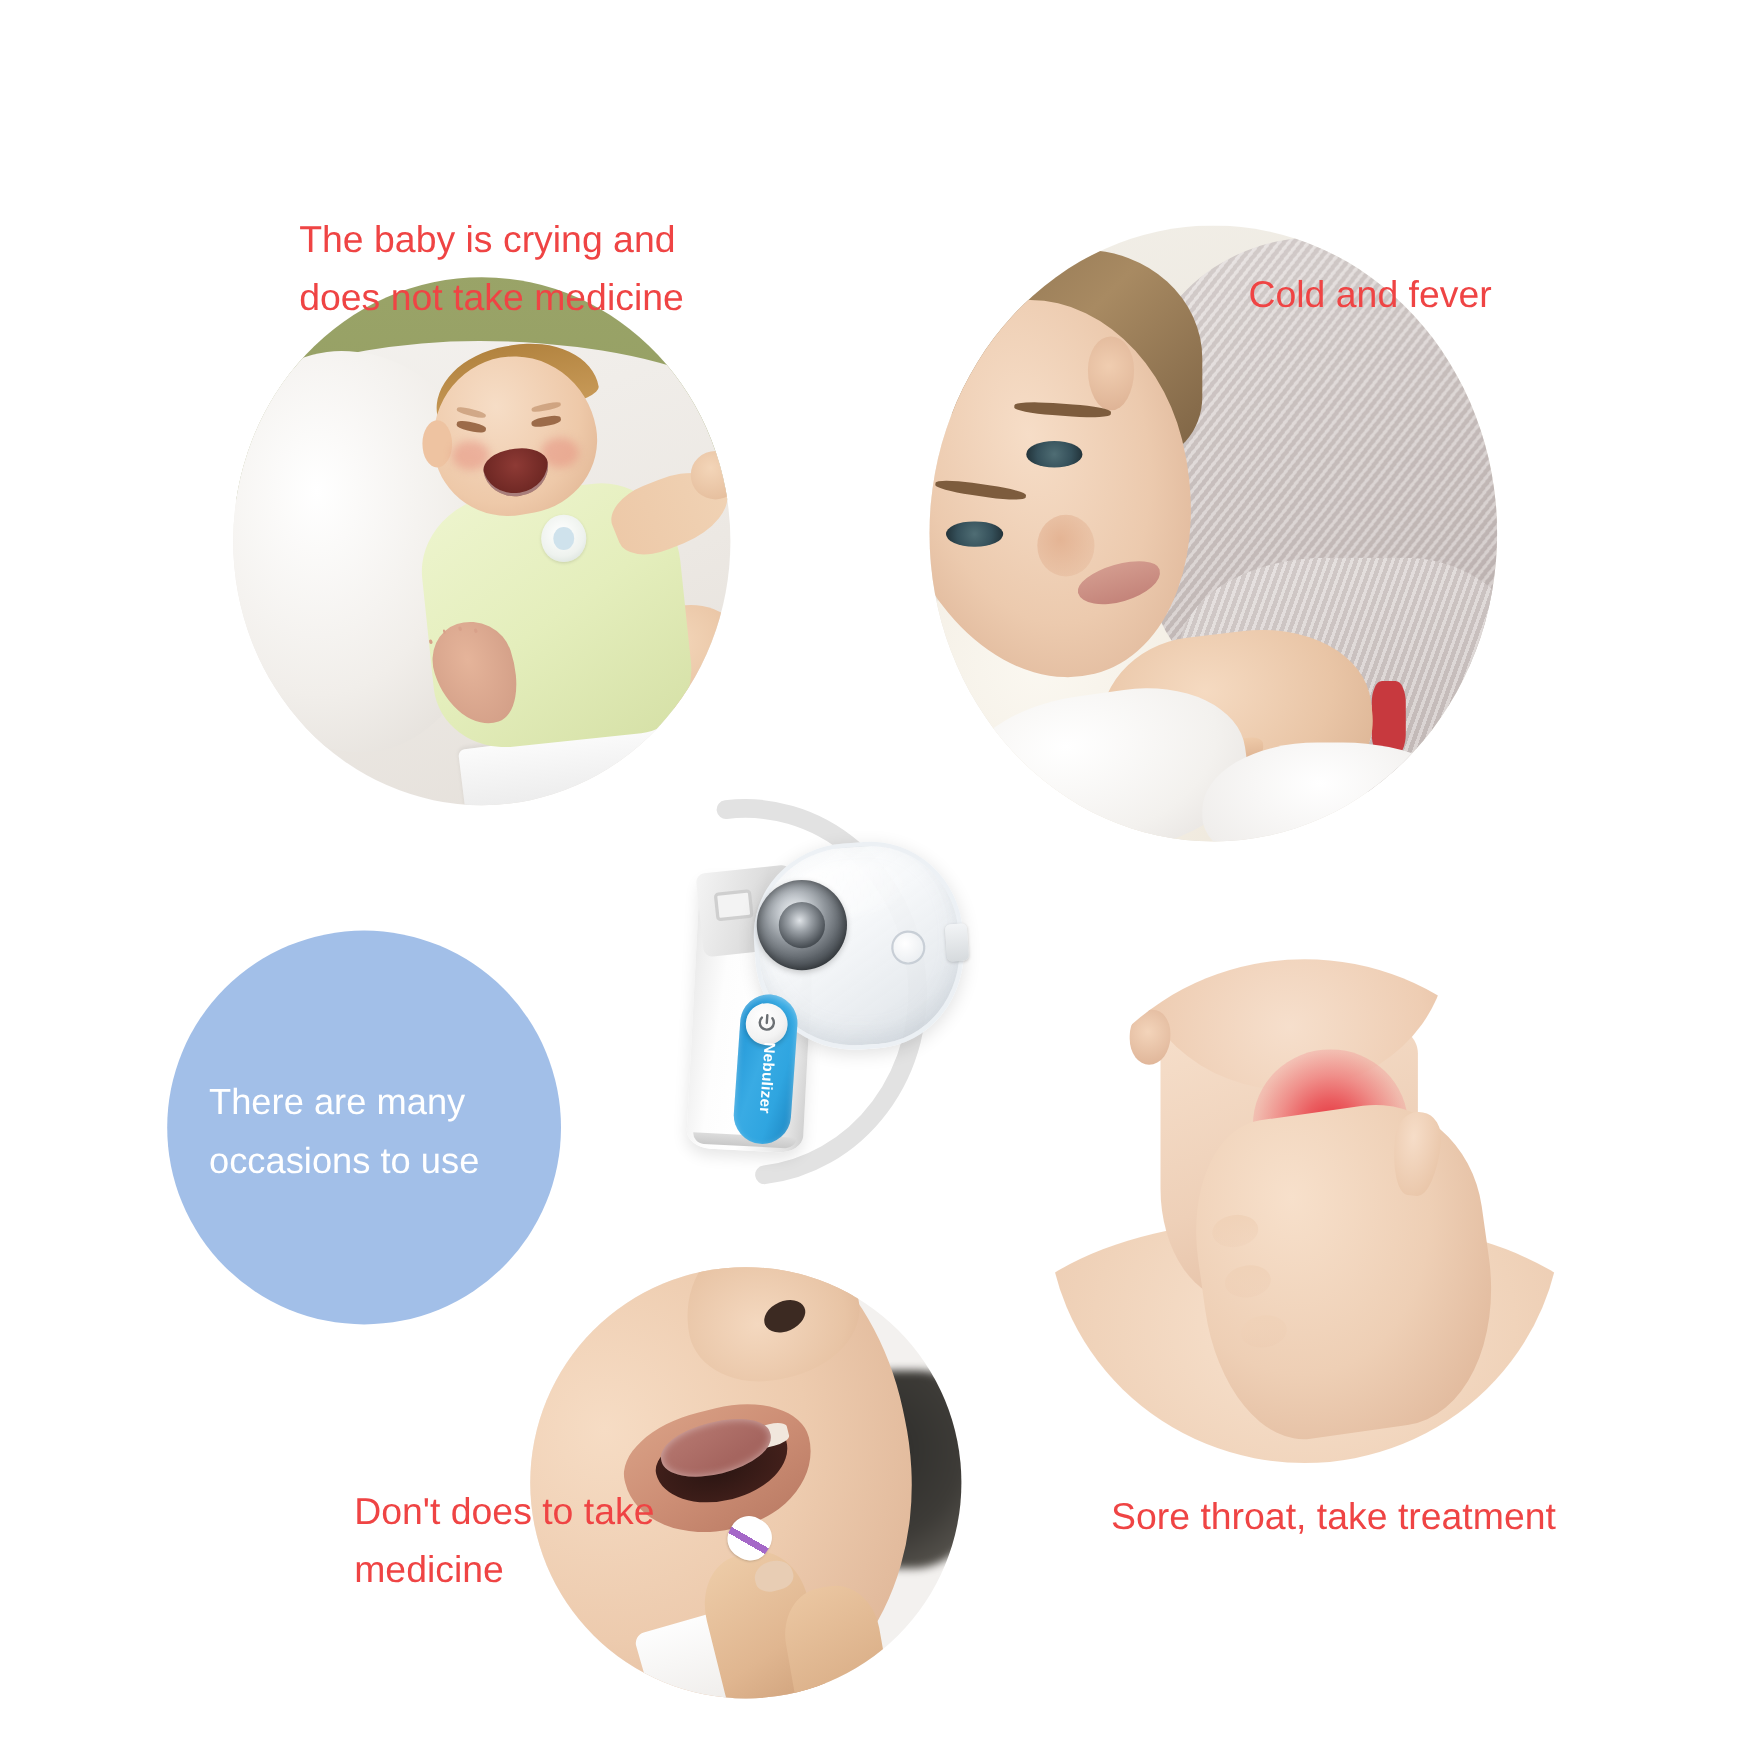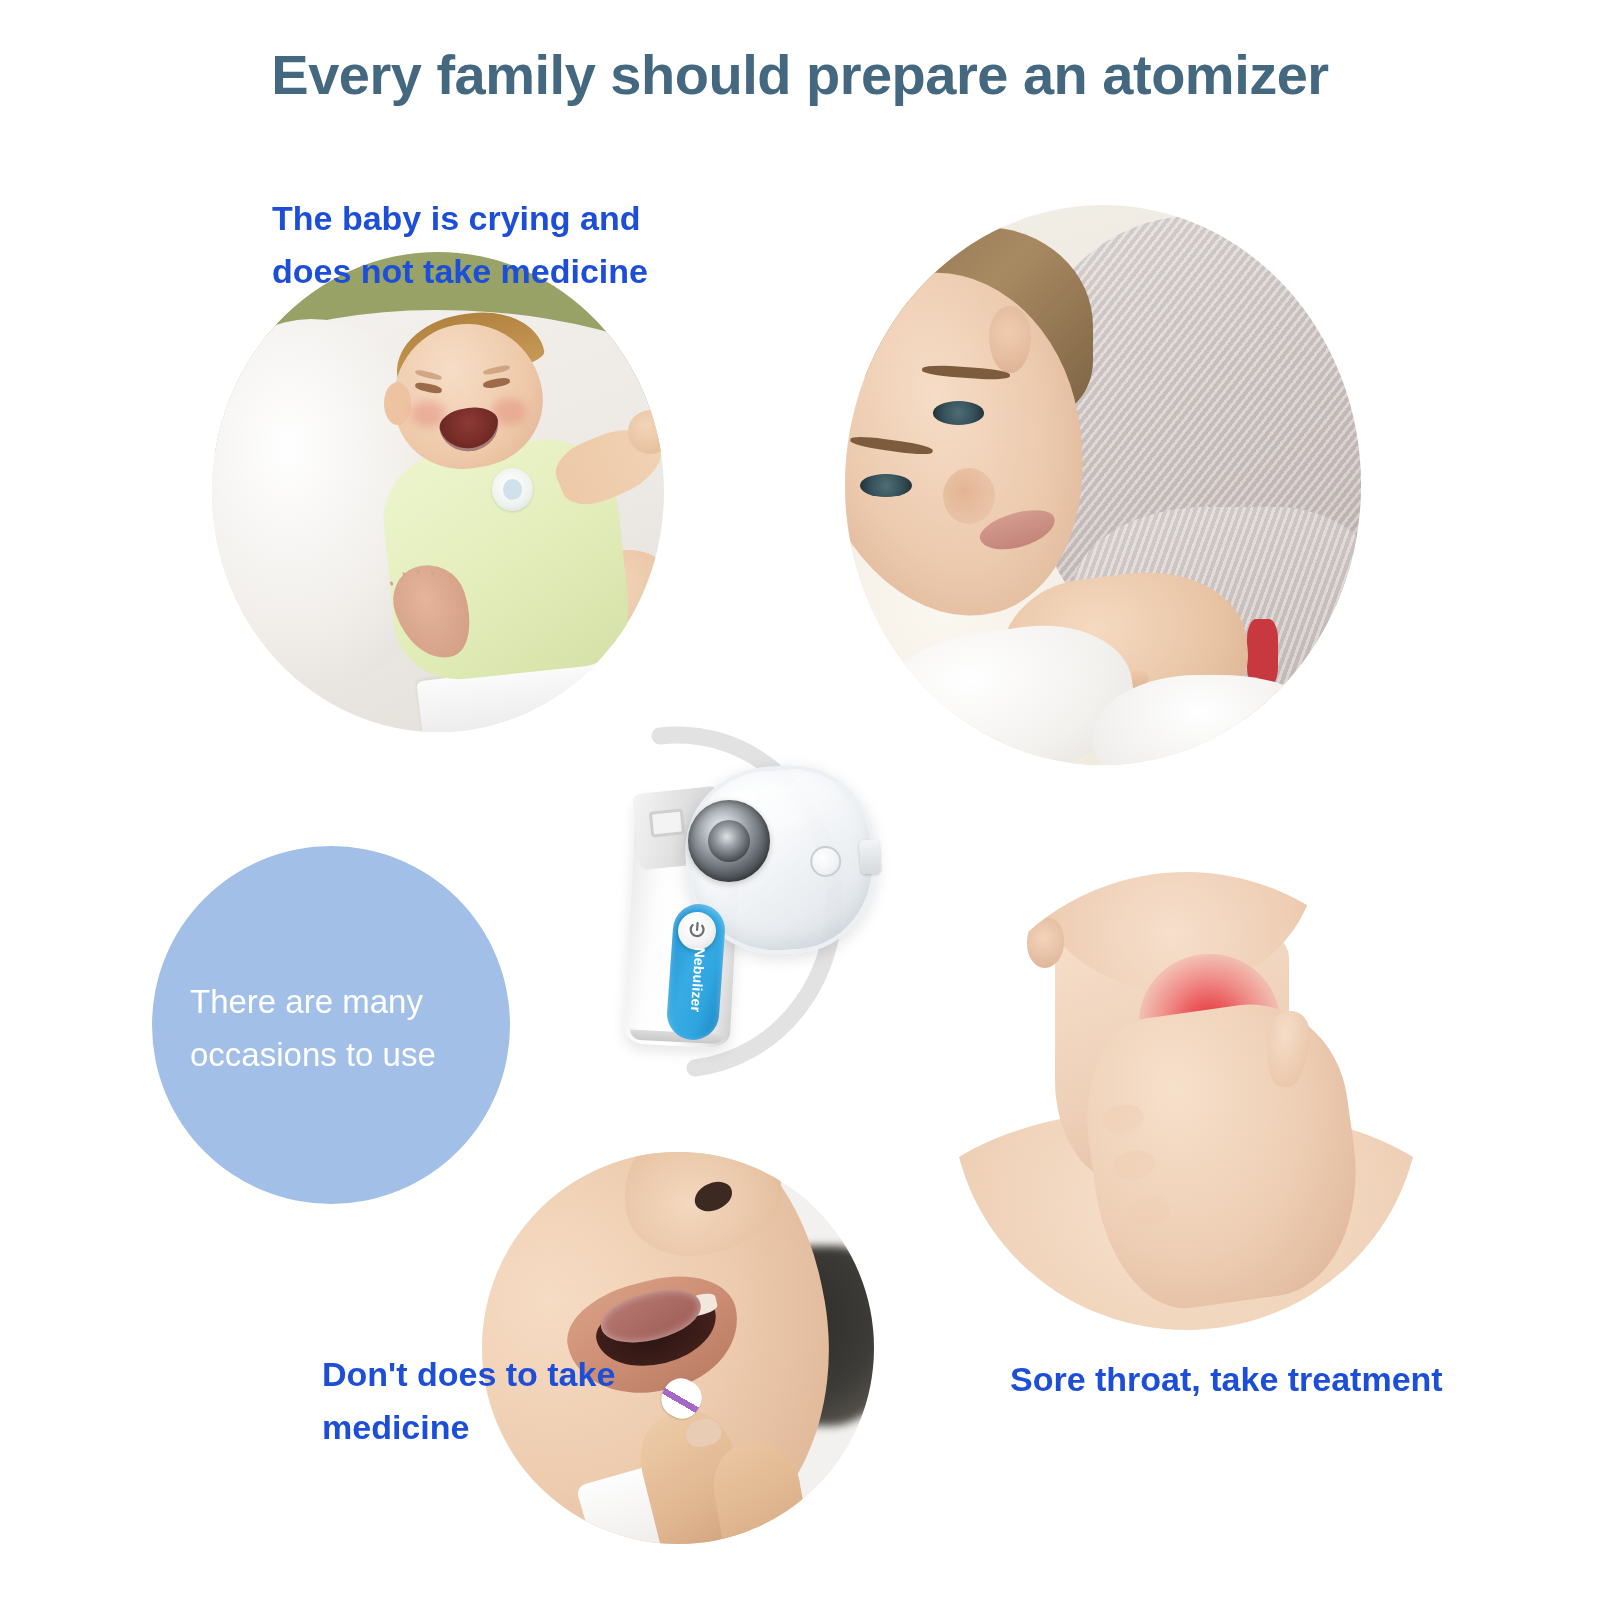--- a/index.html
+++ b/index.html
@@ -34,24 +34,24 @@
     text-align: center;
     font-size: 25px;
     font-weight: 400;
     color: #b5b5b5;
     white-space: nowrap;
   }
 
   
   .caption {
     position: absolute;
-    color: #1d4ed8;
+    color: #ef4444;
     font-size: 34px;
     line-height: 1.55;
-    font-weight: 700;
+    font-weight: 400;
     z-index: 30;
     white-space: pre-line;
   }
 
   
   .photo-circle {
     position: absolute;
     border-radius: 50%;
     overflow: hidden;
     z-index: 10;
@@ -515,21 +515,20 @@
   #cap-baby    { left: 272px;  top: 192px;  width: 420px; }
   #cap-cold    { left: 1135px; top: 242px;  width: 300px; }
   #cap-pill    { left: 322px;  top: 1348px; width: 360px; }
   #cap-throat  { left: 1010px; top: 1353px; width: 440px; }
 </style>
 </head>
 <body>
 
 <div id="page">
 
-  <div class="title">Every family should prepare an atomizer</div>
 
   <div class="photo-circle" id="baby-circle">
     <div class="photo-inner">
       <div class="baby-wallgreen"></div>
       <div class="baby-wallwhite"></div>
       <div class="baby-pillow"></div>
       <div class="baby-scale"></div>
       <div class="baby-legL"></div>
       <div class="baby-body"></div>
       <div class="baby-arm"></div>
@@ -575,20 +574,21 @@
       <div class="w-hand">
         <div class="w-finger" style="left:4%;top:56%"></div>
         <div class="w-finger" style="left:18%;top:62%"></div>
         <div class="w-finger" style="left:33%;top:64%"></div>
         <div class="w-finger" style="left:48%;top:58%"></div>
       </div>
       <div class="w-tissue"></div>
       <div class="w-tissue2"></div>
     </div>
   </div>
+  <div class="caption" id="cap-cold">Cold and fever</div>
 
   <div id="occasions-circle"></div>
   <div id="occasions-text">There are many
 occasions to use</div>
 
   <div id="product">
     <svg class="arc-ring" viewBox="0 0 340 420">
       <path d="M 60 36 A 150 160 0 1 1 95 368" fill="none" stroke="#e2e2e2" stroke-width="17" stroke-linecap="round"></path>
     </svg>
     <div class="device">

